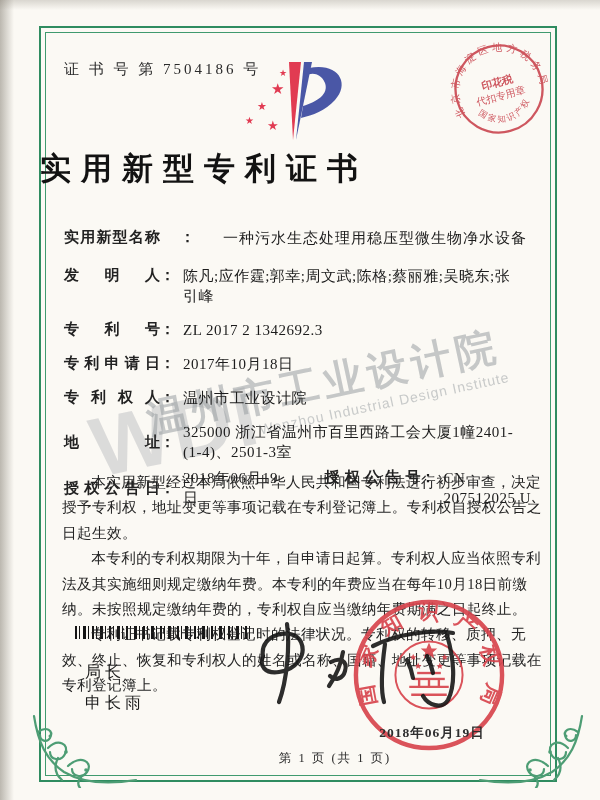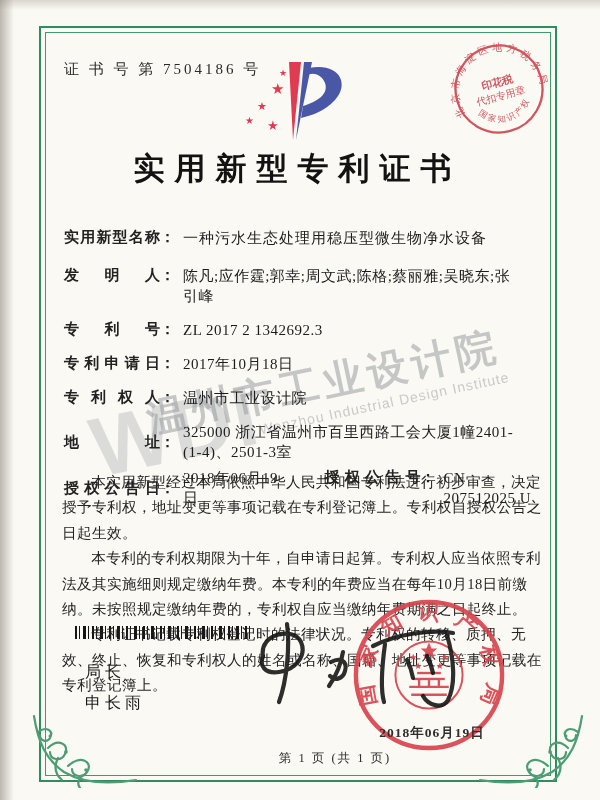--- a/index.html
+++ b/index.html
@@ -12,25 +12,25 @@
   .edge-left{position:absolute;left:0;top:0;width:14px;height:800px;
     background:linear-gradient(to right,rgba(110,104,92,.45),rgba(110,104,92,0));z-index:5;}
   .edge-top{position:absolute;left:0;top:0;width:600px;height:10px;
     background:linear-gradient(to bottom,rgba(130,124,112,.28),rgba(130,124,112,0));z-index:5;}
   .frame-outer{position:absolute;left:39px;top:26px;width:514px;height:752px;
     border:2px solid #2f8c60;}
   .frame-inner{position:absolute;left:4px;top:4px;right:4px;bottom:4px;
     border:1px solid #3f9a6e;}
   .cert-no{position:absolute;left:64px;top:60px;font-size:15px;letter-spacing:3px;color:#2b2b2b;}
   .logo{position:absolute;left:237px;top:54px;width:130px;height:94px;}
-  .title{position:absolute;left:40px;top:148px;width:515px;text-align:center;
+  .title{position:absolute;left:40px;top:148px;width:515px;text-align:left;
     font-size:31px;font-weight:bold;letter-spacing:10px;color:#121212;}
   .fields{position:absolute;left:64px;top:228px;width:470px;font-size:15px;z-index:2;}
   .frow{margin-bottom:14px;display:flex;align-items:flex-start;}
-  .frow.name{margin-bottom:18px;}
+  .frow.name{margin-bottom:18px;gap:20px;}
   .frow.addr{margin-bottom:6px;align-items:center;}
   .flabel{display:inline-block;width:96px;text-align:justify;text-align-last:justify;
     font-weight:600;flex:0 0 96px;color:#222;}
   .fcolon{font-weight:600;margin-right:8px;color:#222;}
   .fvalue{display:inline-block;max-width:340px;line-height:20px;letter-spacing:.5px;}
   .fvalue.bold{font-weight:400;letter-spacing:1px;}
   .grant-pair{display:flex;align-items:center;}
   .grant-right{margin-left:42px;display:flex;align-items:flex-start;}
   .body-text{position:absolute;left:62px;top:470px;width:482px;font-size:14.6px;
     line-height:25.4px;letter-spacing:.4px;color:#242424;z-index:2;}

